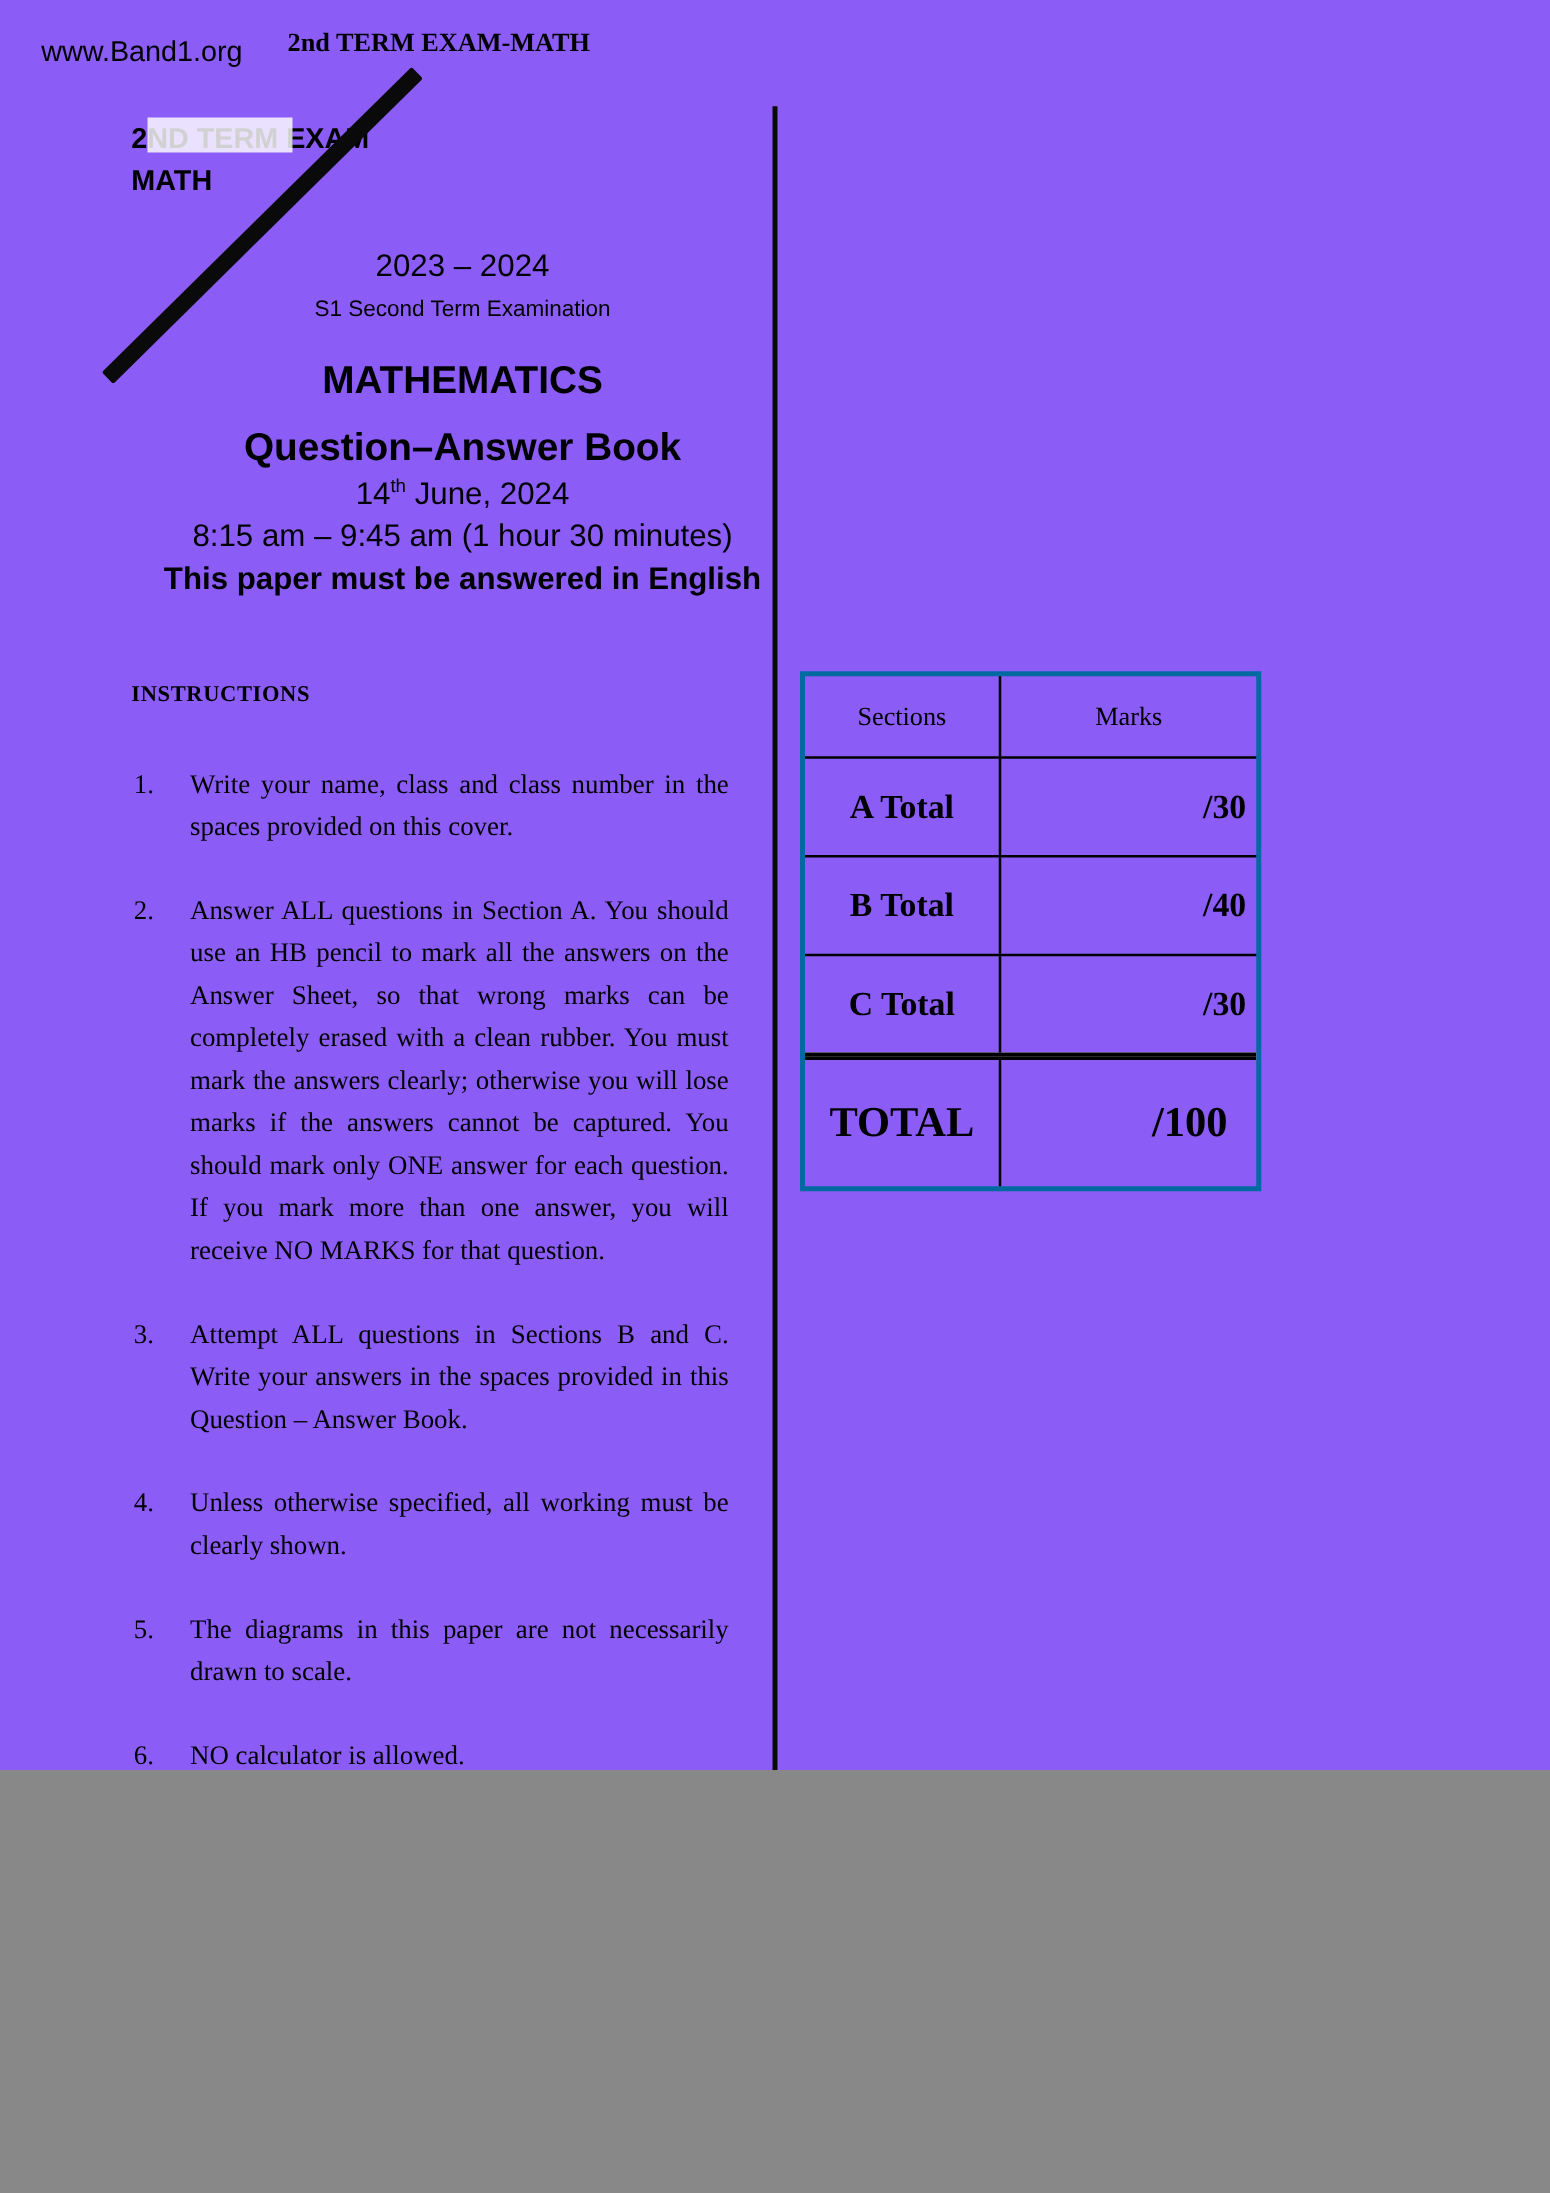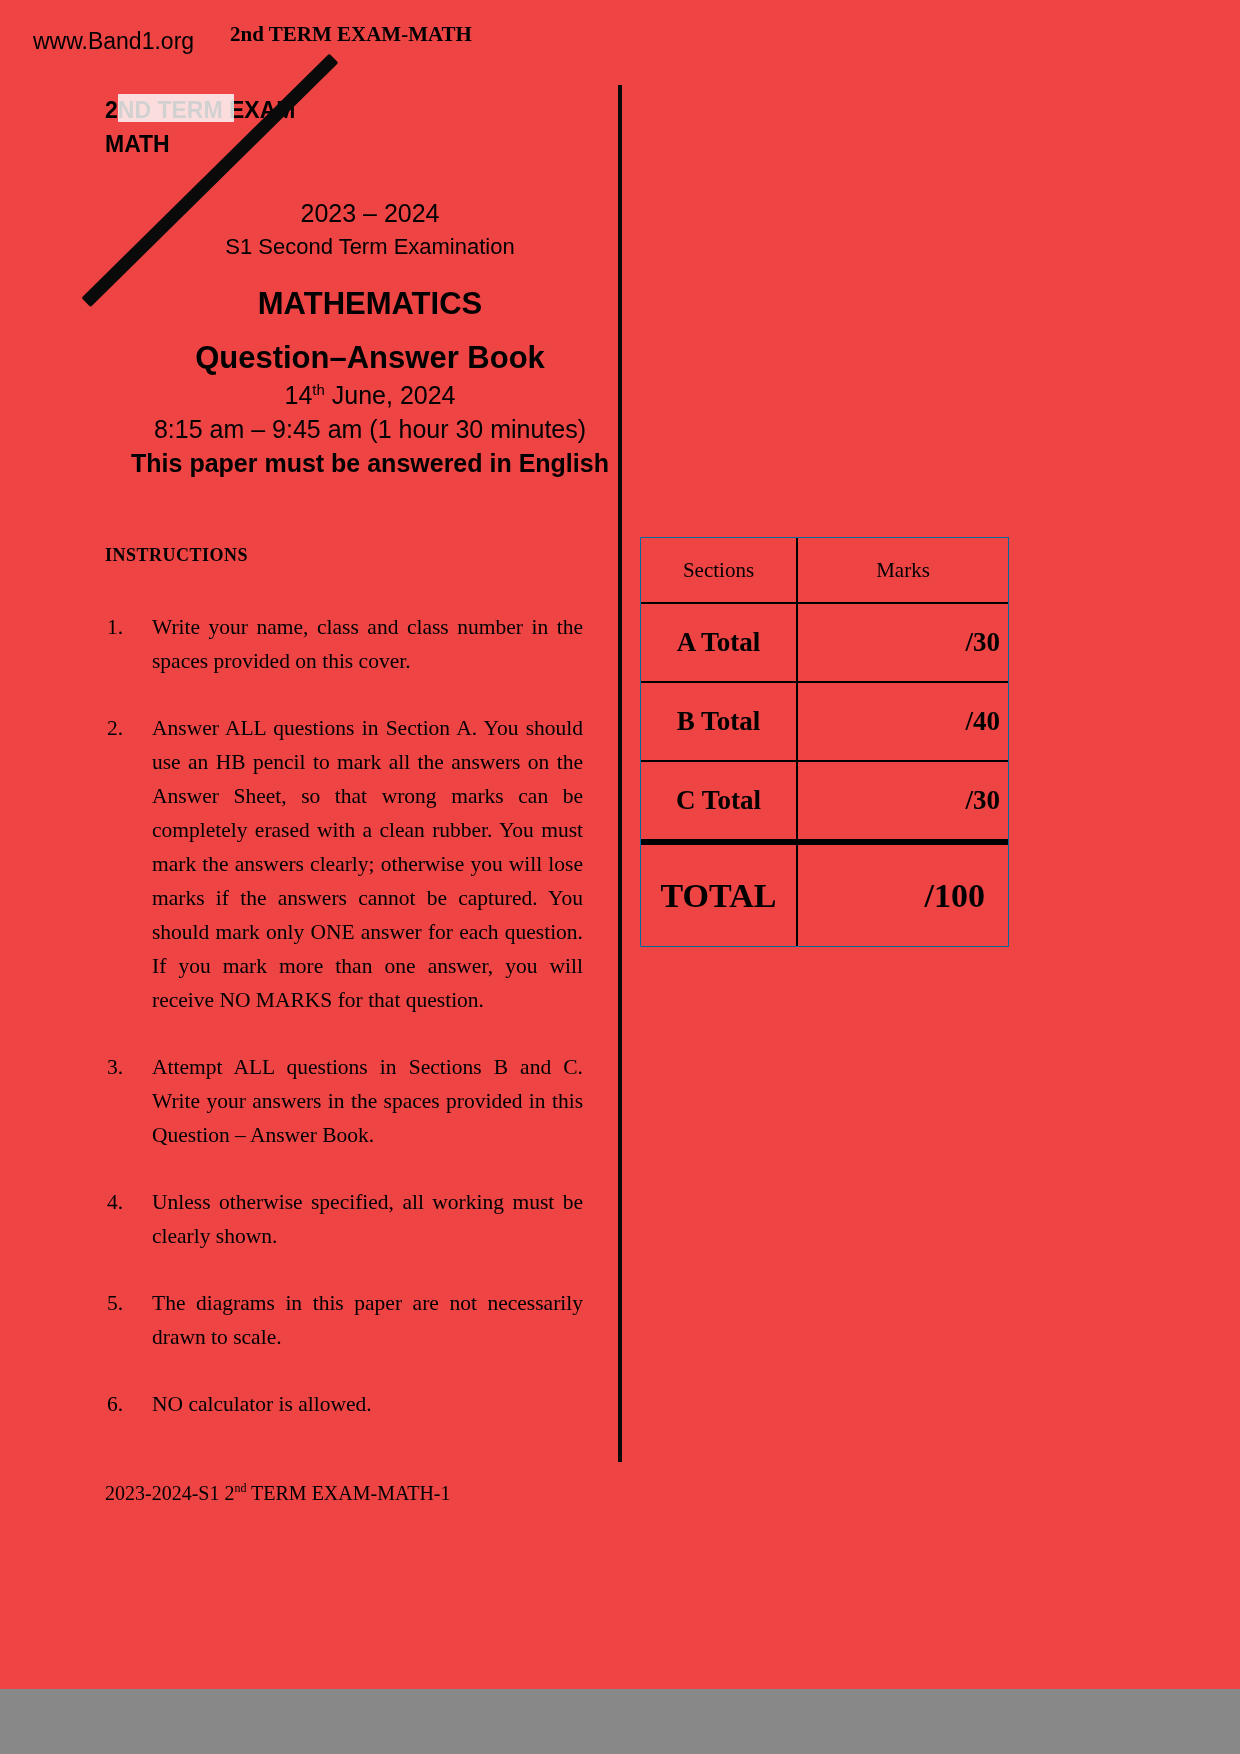--- a/index.html
+++ b/index.html
@@ -1,21 +1,21 @@
 <!DOCTYPE html>
 <html><head>
 <meta charset="utf-8">
 <style>
   * { margin:0; padding:0; box-sizing:border-box; }
   html,body { background:#888; }
   .page {
     position:relative;
-    width:1240px; height:1689px;
+    width:1240px; height:1416px;
     margin:0 auto;
-    background:#ef4444;
+    background:#8b5cf6;
     overflow:hidden;
     font-family:"Liberation Serif", serif;
     color:#000;
   }
 
   
   .site { position:absolute; left:33px; top:28px;
           font-family:"Liberation Sans", sans-serif; font-size:23px; }
   .top-title { position:absolute; left:230px; top:22px;
           font-family:"Liberation Serif", serif; font-weight:bold; font-size:21px; }
@@ -28,21 +28,21 @@
   .erasure { position:absolute; left:118px; top:94px; width:116px; height:28px;
           background:#fff; opacity:.82; }
   .diag { position:absolute; left:86px; top:296px; width:348px; height:13px;
           background:#0a0a0a; transform:rotate(-44.6deg); transform-origin:0 50%;
           border-radius:2px; }
 
   
   .center-block { position:absolute; left:120px; top:196px; width:500px;
           text-align:center; font-family:"Liberation Sans", sans-serif; }
   .year { font-size:25px; line-height:34px; }
-  .session { font-size:22px; line-height:34px; margin-bottom:16px; }
+  .session { font-size:18px; line-height:34px; margin-bottom:16px; }
   .subject { font-size:31px; font-weight:bold; line-height:40px; margin-bottom:14px;margin-top:20px; }
   .book { font-size:31px; font-weight:bold; line-height:40px; }
   .date-line { font-size:25px; line-height:34px; }
   .time-line { font-size:25px; line-height:34px; }
   .lang-line { font-size:25px; line-height:34px; font-weight:bold; }
   sup.sp { font-size:0.6em; vertical-align:super; line-height:0; }
 
   
   .ins-title { position:absolute; left:105px; top:545px;
           font-family:"Liberation Serif", serif; font-weight:bold; font-size:18px;
@@ -52,21 +52,21 @@
   .ins-item { display:flex; margin-bottom:33px; }
   .ins-num { width:45px; flex:none; }
   .ins-text { flex:1; text-align:justify; }
 
   
   .vdiv { position:absolute; left:618px; top:85px; width:4px; height:1377px;
           background:#0a0a0a; }
 
   
   .marks-table { position:absolute; left:640px; top:537px; width:369px;
-          border:1px solid #0369a1; font-family:"Liberation Serif", serif; }
+          border:4px solid #0369a1; font-family:"Liberation Serif", serif; }
   .mt-row { display:flex; border-top:2px solid #000; }
   .mt-row:first-child { border-top:0; }
   .mt-c1 { width:157px; flex:none; border-right:2px solid #000;
           display:flex; align-items:center; justify-content:center; }
   .mt-c2 { flex:1; display:flex; align-items:center; }
   .mt-header { height:64px; font-size:21px; }
   .mt-header .mt-c2 { justify-content:center; }
   .mt-body { height:79px; font-weight:bold; font-size:27px; }
   .mt-body .mt-c2 { justify-content:flex-end; padding-right:8px;text-align:center; }
   .mt-sep { height:4px; background:#fff; border-top:3px solid #000;

